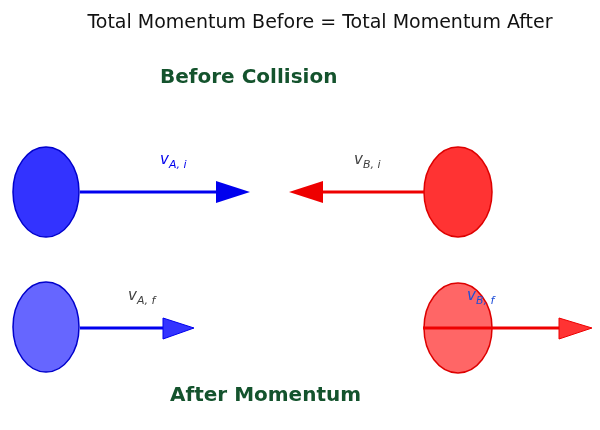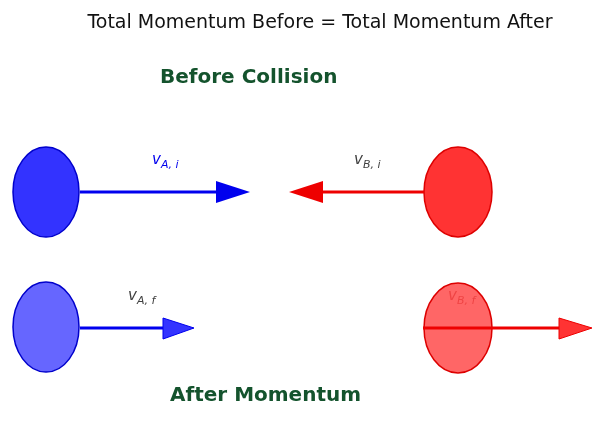--- a/index.html
+++ b/index.html
@@ -31,16 +31,16 @@
 
   <ellipse cx="46" cy="327" rx="33" ry="45" fill="#6666ff" stroke="#0000cc" stroke-width="1.5"></ellipse>
   <line x1="80" y1="328" x2="165" y2="328" stroke="#0000ee" stroke-width="3"></line>
   <polygon points="163,318 194,328 163,339" fill="#3333ff" stroke="#0000ee" stroke-width="1"></polygon>
 
   <ellipse cx="458" cy="328" rx="34" ry="45" fill="#ff6666" stroke="#dd0000" stroke-width="1.5"></ellipse>
   <line x1="423" y1="328" x2="561" y2="328" stroke="#ee0000" stroke-width="3"></line>
   <polygon points="559,318 592,328 559,339" fill="#ff3333" stroke="#ee0000" stroke-width="1"></polygon>
 </svg>
 
-<div class="vlabel" style="left:152px;top:150px;color:#0000ee;"><span>v</span><sub>A, i</sub></div>
+<div class="vlabel" style="left:160px;top:150px;color:#0000ee;"><span>v</span><sub>A, i</sub></div>
 <div class="vlabel" style="left:354px;top:150px;color:#404040;"><span>v</span><sub>B, i</sub></div>
 <div class="vlabel" style="left:128px;top:286px;color:#404040;"><span>v</span><sub>A, f</sub></div>
-<div class="vlabel" style="left:448px;top:286px;color:#ef4444;"><span>v</span><sub>B, f</sub></div>
+<div class="vlabel" style="left:467px;top:286px;color:#1d4ed8;"><span>v</span><sub>B, f</sub></div>
 
 </body></html>

